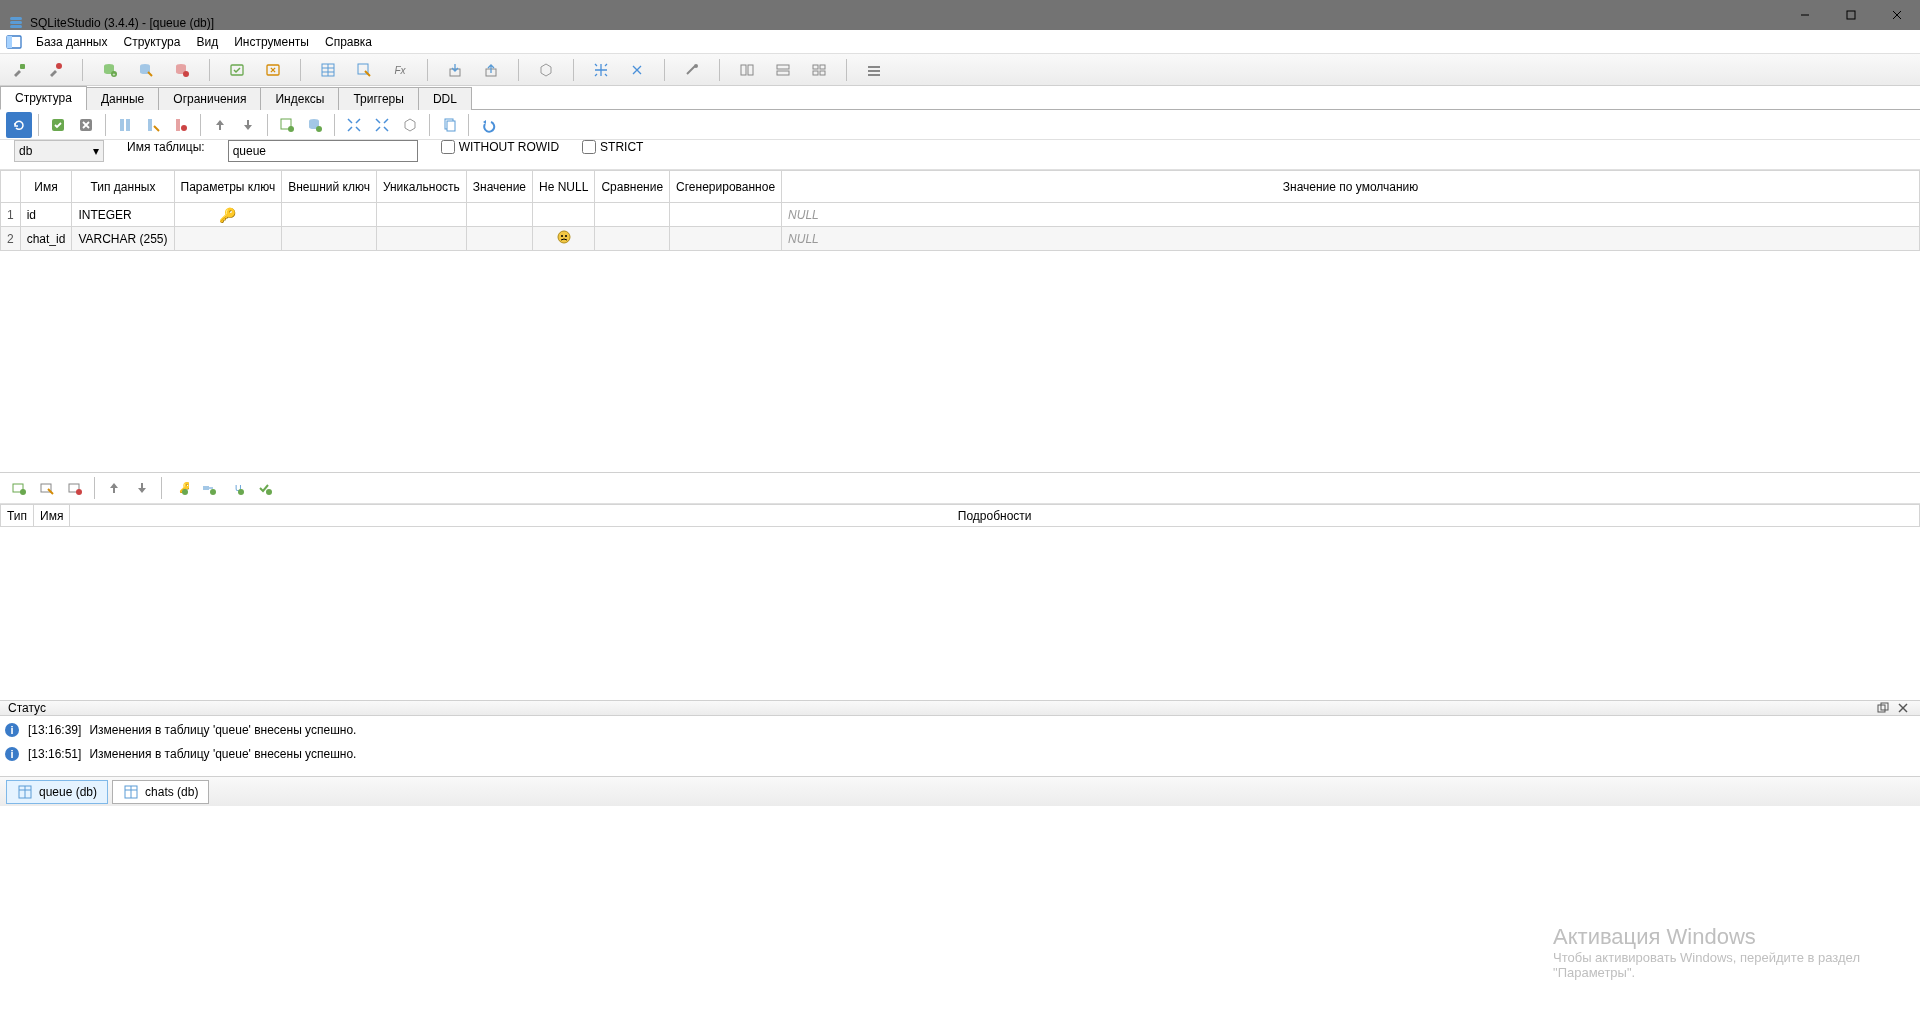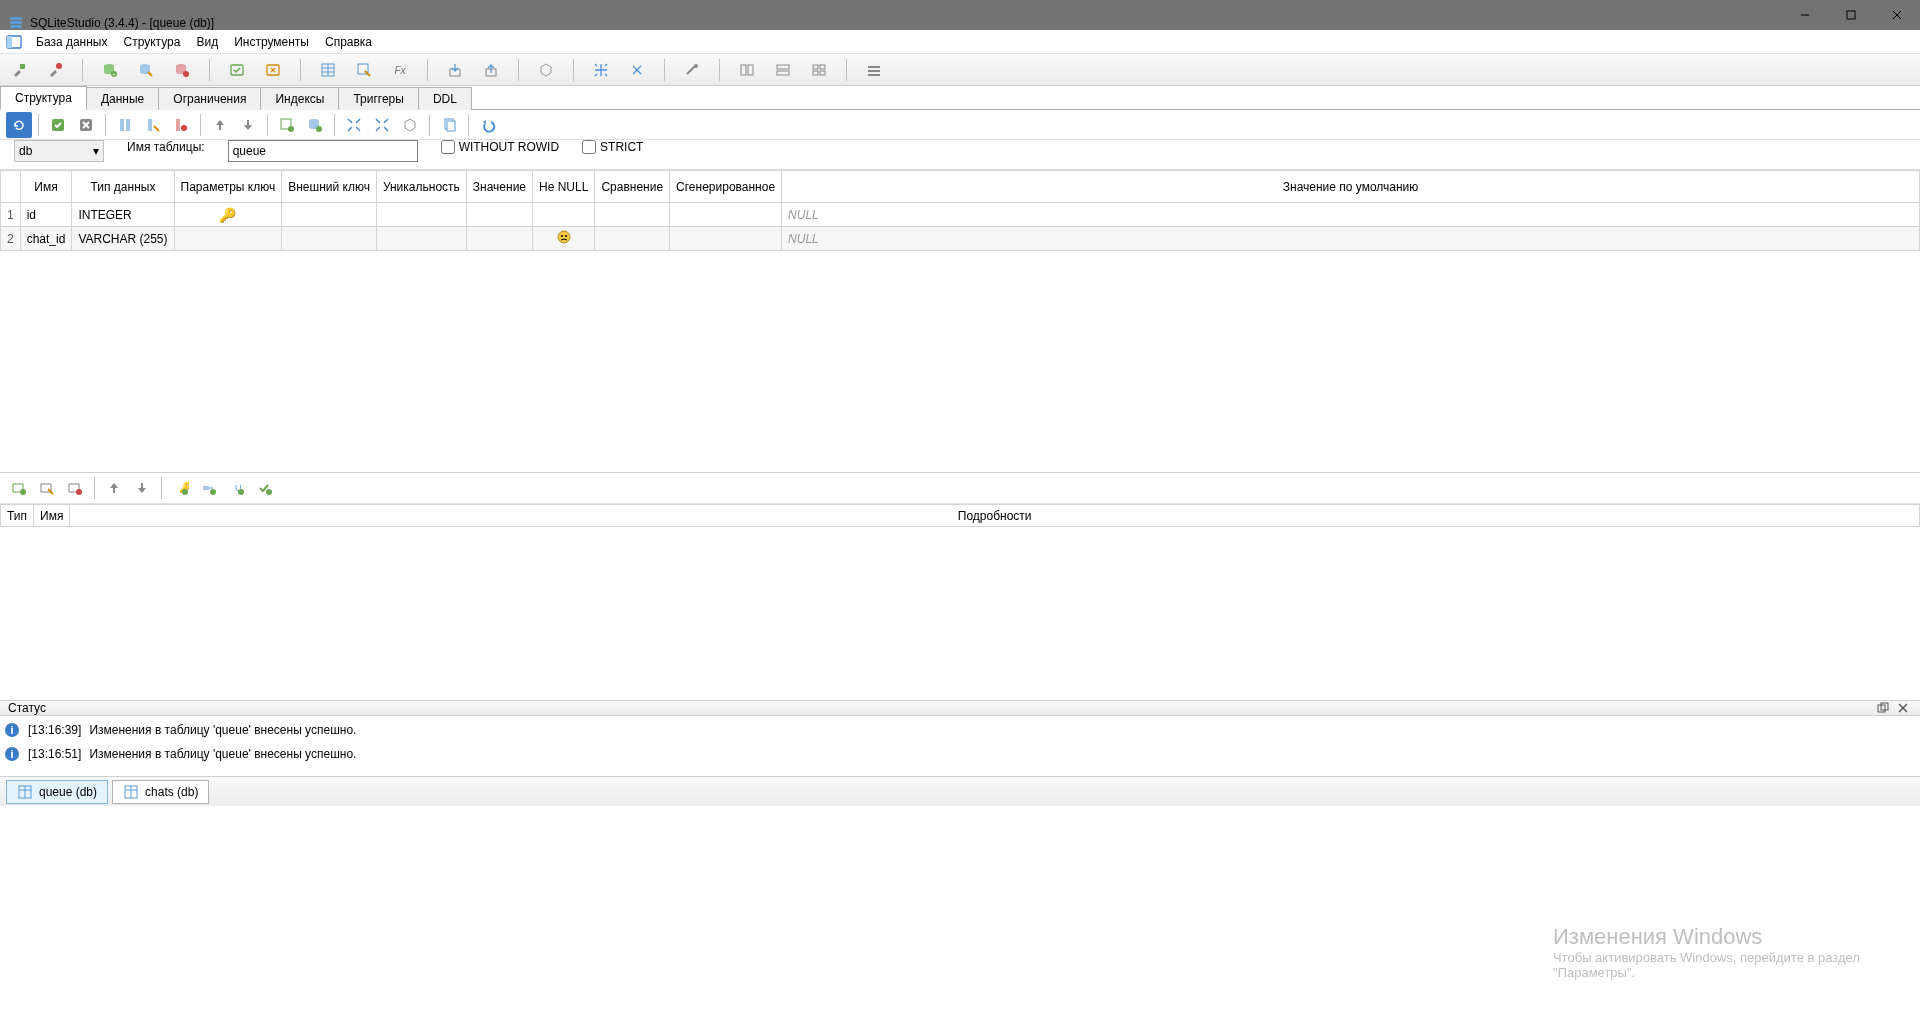--- a/index.html
+++ b/index.html
@@ -542,16 +542,16 @@
     <svg class="icon-svg" viewBox="0 0 16 16">
         <rect x="2" y="2" width="12" height="12" fill="none" stroke="#5a9bd5"></rect>
         <line x1="2" y1="6" x2="14" y2="6" stroke="#5a9bd5"></line>
         <line x1="8" y1="2" x2="8" y2="14" stroke="#5a9bd5"></line>
       </svg>
     <span>chats (db)</span>
   </div>
 </div>
 
 <div class="watermark">
-  <div class="big">Изменения Windows</div>
+  <div class="big">Активация Windows</div>
   <div class="small">Чтобы активировать Windows, перейдите в раздел</div>
   <div class="small">"Параметры".</div>
 </div>
 
 </body></html>

